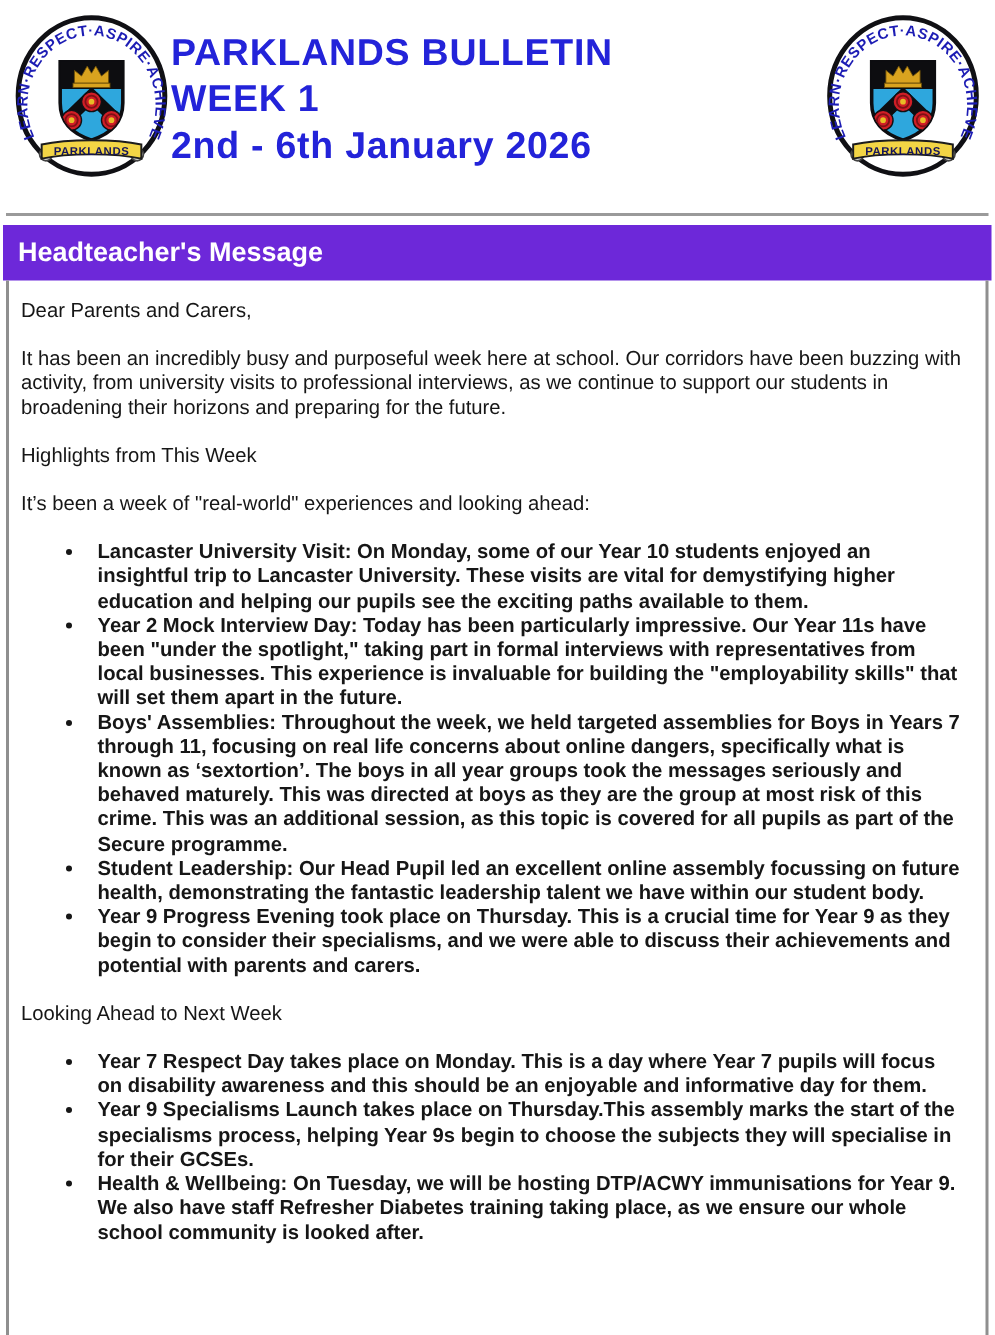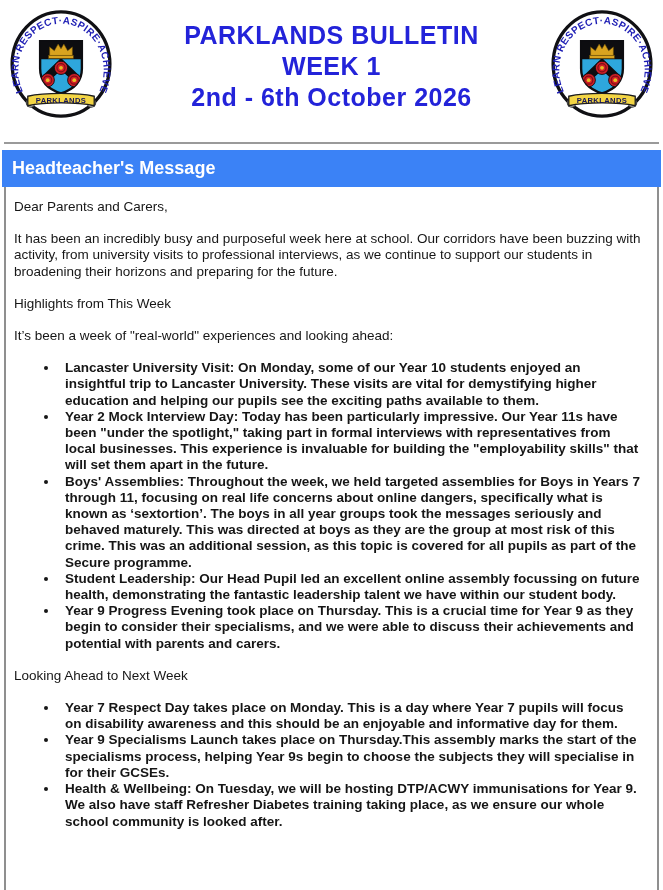--- a/index.html
+++ b/index.html
@@ -8,28 +8,28 @@
     font-family:"Liberation Sans","DejaVu Sans",sans-serif;color:#161616;
     overflow:hidden;
   }
   
   .masthead{
     display:flex;justify-content:space-between;align-items:flex-start;
     padding:8px 8px 0 8px;height:142px;box-sizing:border-box;
   }
   .crest{width:106px;height:112px;flex:0 0 auto;}
   .title-block{
-    flex:1 1 auto;text-align:center;margin-top:12px;
+    flex:1 1 auto;margin-top:12px;
     color:#2323d9;font-weight:bold;font-size:25px;line-height:31px;
     letter-spacing:0.5px;
   }
   
   .top-rule{height:0;border-top:2px solid #9a9a9a;margin:0 4px;}
   .section-header{
-    background:#3b82f6;color:#ffffff;margin:6px 2px 0 2px;height:37px;
+    background:#6d28d9;color:#ffffff;margin:6px 2px 0 2px;height:37px;
     display:flex;align-items:center;padding-left:10px;box-sizing:border-box;
     font-size:18px;font-weight:bold;
   }
   .section-body{
     margin:0 4px;border:2px solid #8f8f8f;border-top:none;
     height:804px;box-sizing:border-box;overflow:hidden;
     padding:12px 14px 0 8px;
     font-size:13.5px;line-height:16.2px;
   }
   .section-body p{margin:0 0 16px 0;}
@@ -75,21 +75,21 @@
     </g>
     <circle cx="23" cy="100" r="4.5" fill="#d8d8d8" stroke="#444" stroke-width="1.2"></circle>
     <circle cx="87" cy="100" r="4.5" fill="#d8d8d8" stroke="#444" stroke-width="1.2"></circle>
     <path d="M20 93 C38 89 72 89 90 93 L90 103 C72 99 38 99 20 103 Z" fill="#f3d545" stroke="#1c1c1c" stroke-width="1.4"></path>
     <text x="55" y="100.5" text-anchor="middle" font-size="8" font-weight="bold" fill="#14145a" letter-spacing="0.4" font-family="&quot;Liberation Sans&quot;,sans-serif">PARKLANDS</text>
   </svg>
 
   <div class="title-block">
     <div>PARKLANDS BULLETIN</div>
     <div>WEEK 1</div>
-    <div>2nd - 6th October 2026</div>
+    <div>2nd - 6th January 2026</div>
   </div>
 
   <svg class="crest" viewBox="0 0 110 118">
     <defs>
       <path id="arcR" d="M 15 88 A 45 49 0 1 1 95 88" fill="none"></path>
       <clipPath id="clipR">
           <path d="M33 35 H77 V64 Q77 83 55 90 Q33 83 33 64 Z"></path>
         </clipPath>
     </defs>
     <ellipse cx="55" cy="59" rx="51.5" ry="55" fill="#ffffff" stroke="#101014" stroke-width="3.5"></ellipse>

